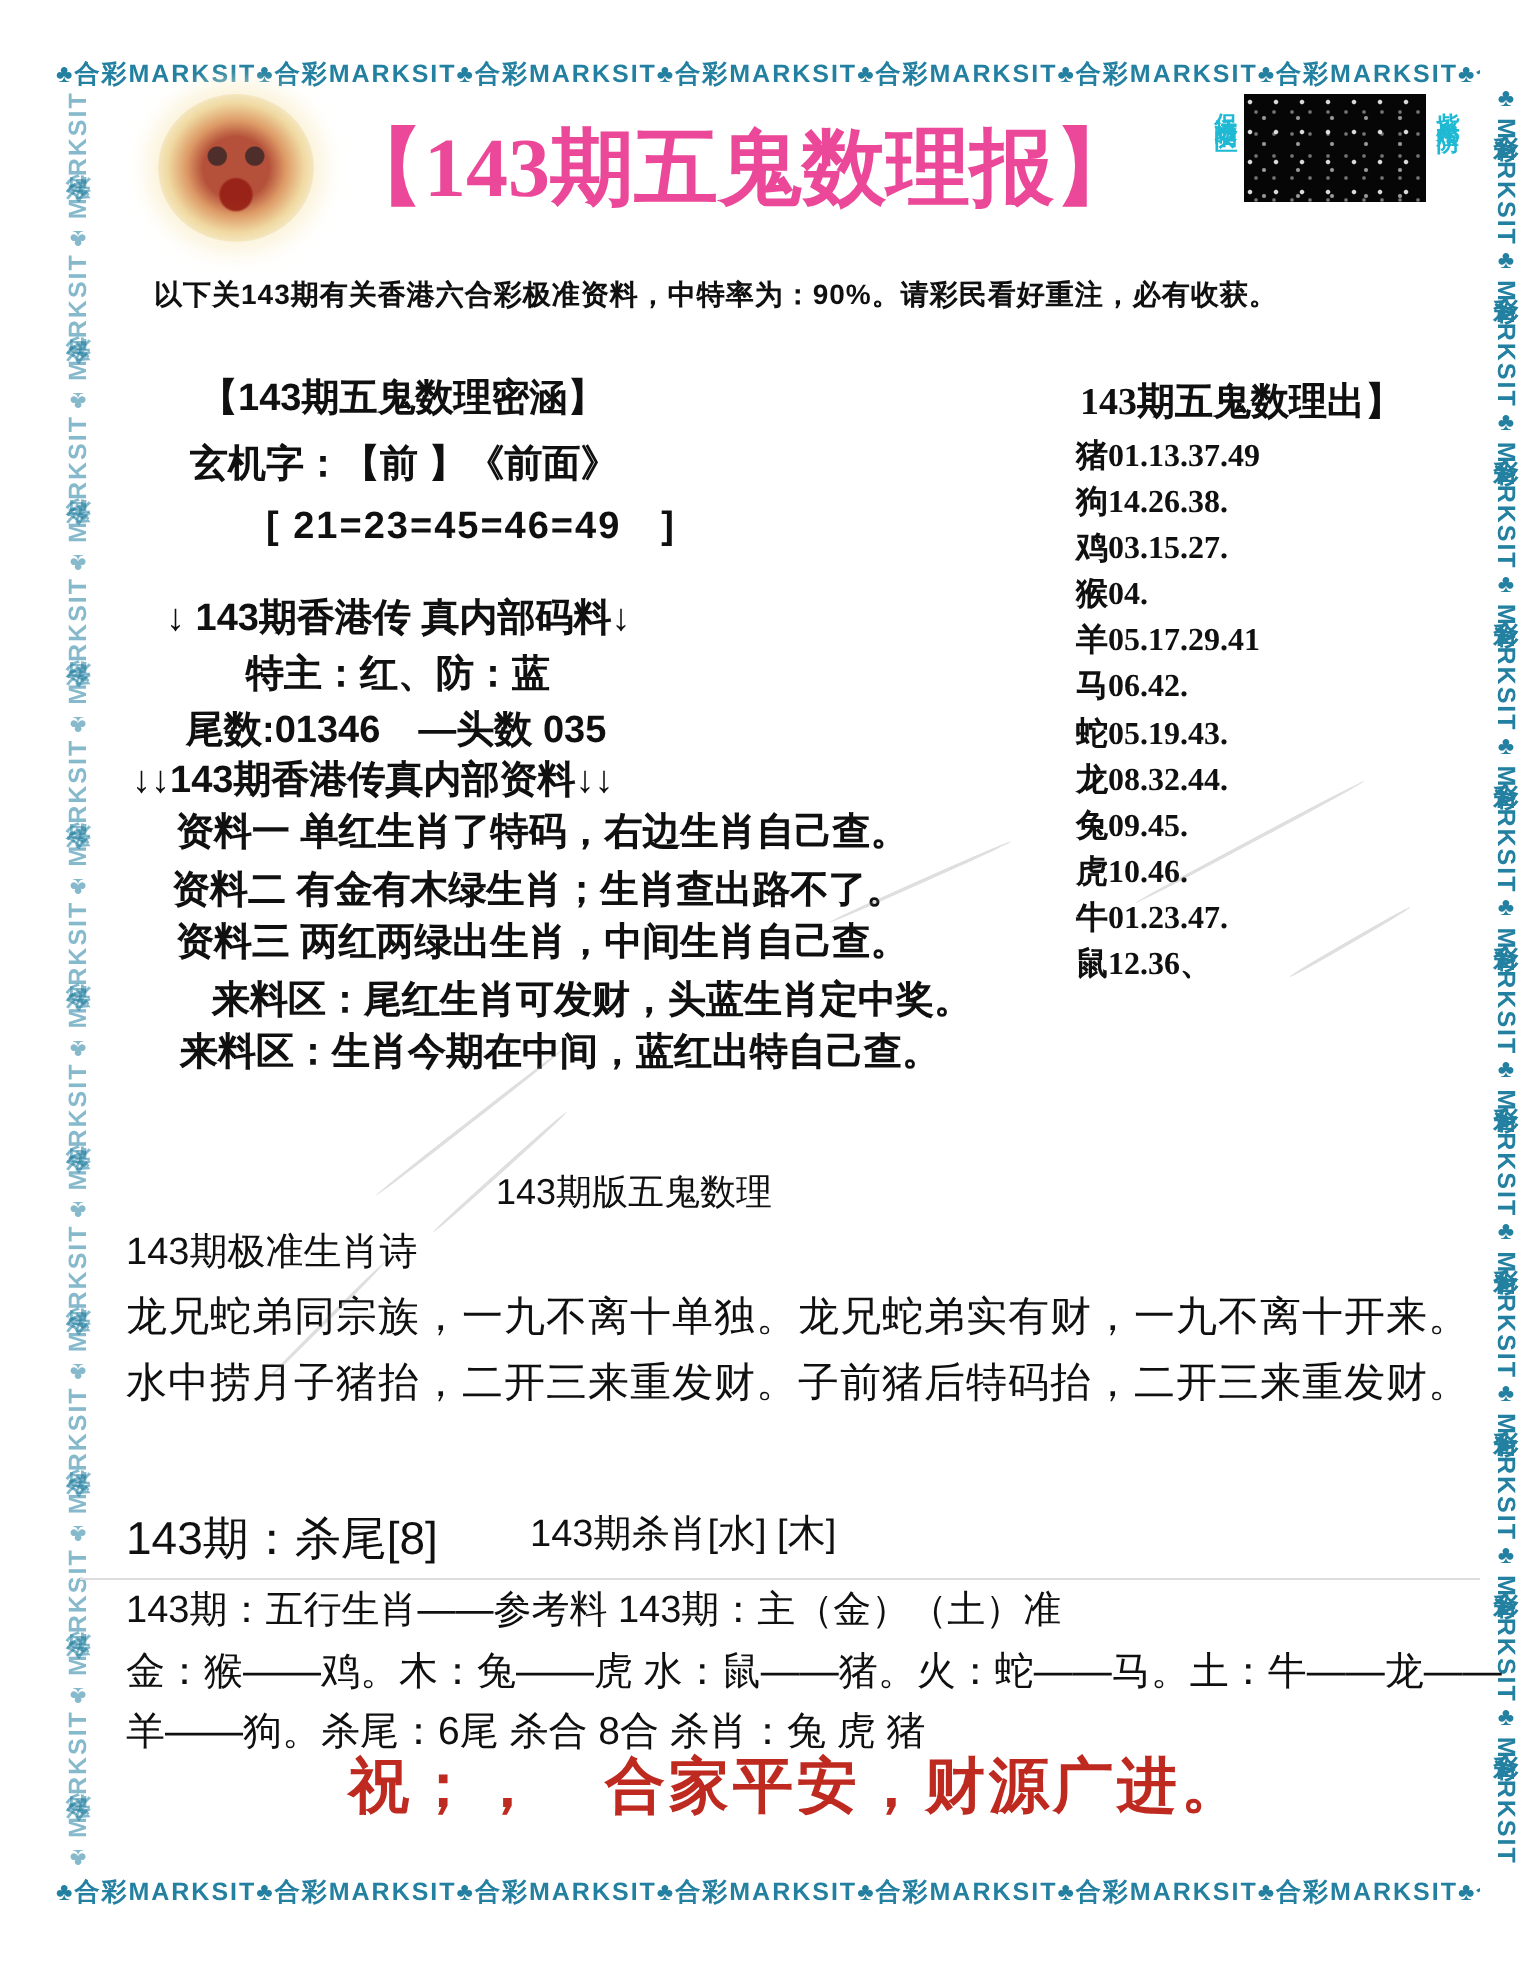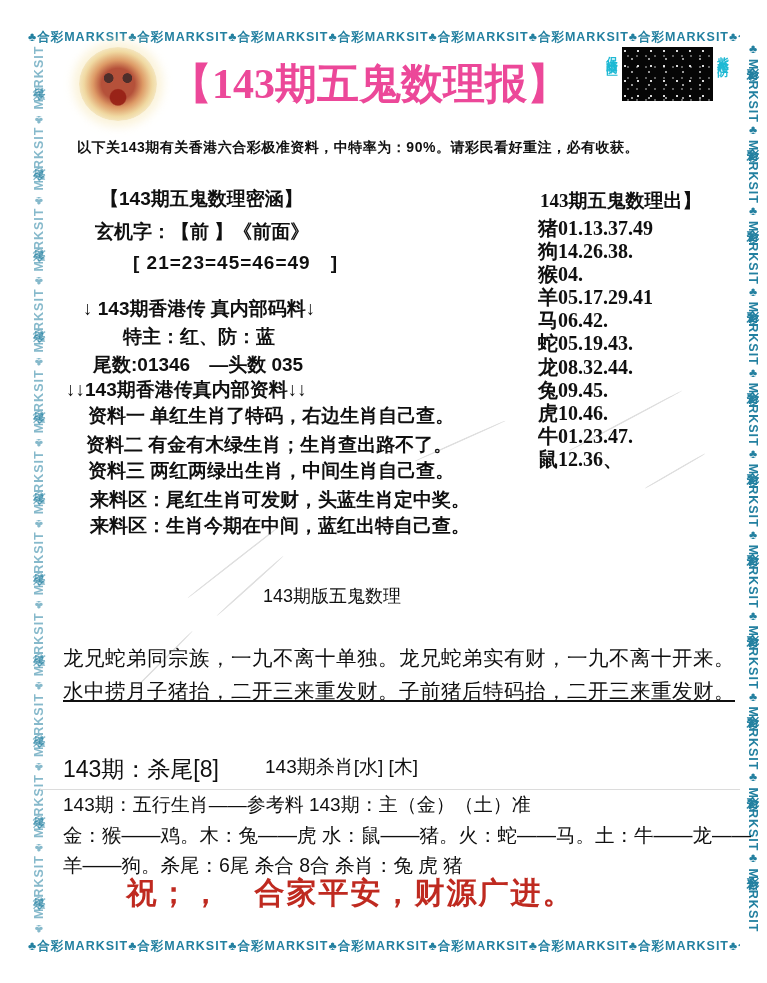--- a/index.html
+++ b/index.html
@@ -61,32 +61,32 @@
   .intro{
     position:absolute; left:77px; top:134px; width:662px;
     font-size:14px; font-weight:bold; line-height:27px; letter-spacing:.5px;
   }
   .h-bold{font-size:19px; font-weight:bold;}
   .serif{font-family:"Liberation Serif", serif;}
   .sec-title{font-size:19px; font-weight:bold;}
   .zcol{position:absolute; left:538px; top:217px; width:200px;}
   .zrow{
     height:23.1px; line-height:23.1px;
-    font-family:"Liberation Serif", serif; font-size:20px; font-weight:bold;
+    font-family:"Liberation Serif", serif; font-size:16px; font-weight:bold;
     white-space:nowrap;
   }
   .poem{font-size:20.5px; letter-spacing:.5px;}
   .faint-line{
     position:absolute; left:40px; top:789px; width:700px; height:1px;
     background:#dcdcdc;
   }
   .blessing{
     position:absolute; left:0; top:873px; width:701px; text-align:center;
     font-family:Liberation Serif, serif;
-    font-size:30px; font-weight:bold; letter-spacing:2px; color:#bf2a20;
+    font-size:30px; font-weight:bold; letter-spacing:2px; color:#bf2a20;padding-left:48px;
   }
   
   .scr{position:absolute; height:0; border-top:2px solid rgba(110,110,110,.22); border-radius:50%;}
 </style>
 </head>
 <body>
 
 <div class="page">
 
   <div class="b-top">♣合彩MARKSIT♣合彩MARKSIT♣合彩MARKSIT♣合彩MARKSIT♣合彩MARKSIT♣合彩MARKSIT♣合彩MARKSIT♣合彩MARKSIT♣合彩MARKSIT♣合彩MARKSIT</div>
@@ -106,41 +106,43 @@
   <div class="ln h-bold" style="left:95px; top:219px;">玄机字：【前 】《前面》</div>
   <div class="ln h-bold" style="left:133px; top:250px; letter-spacing:1px;">[ 21=23=45=46=49　]</div>
 
   <div class="ln h-bold" style="left:83px;  top:296px;">↓ 143期香港传 真内部码料↓</div>
   <div class="ln h-bold" style="left:123px; top:324px;">特主：红、防：蓝</div>
   <div class="ln h-bold" style="left:93px;  top:352px;">尾数:01346　—头数 035</div>
   <div class="ln h-bold" style="left:66px;  top:377px;">↓↓143期香港传真内部资料↓↓</div>
   <div class="ln h-bold" style="left:88px;  top:403px;">资料一 单红生肖了特码，右边生肖自己查。</div>
   <div class="ln h-bold" style="left:86px;  top:432px;">资料二 有金有木绿生肖；生肖查出路不了。</div>
   <div class="ln h-bold" style="left:88px;  top:458px;">资料三 两红两绿出生肖，中间生肖自己查。</div>
-  <div class="ln h-bold" style="left:90px;  top:487px;text-align:right;">来料区：尾红生肖可发财，头蓝生肖定中奖。</div>
+  <div class="ln h-bold" style="left:106px;  top:487px;text-align:right;">来料区：尾红生肖可发财，头蓝生肖定中奖。</div>
   <div class="ln h-bold" style="left:90px;  top:513px;">来料区：生肖今期在中间，蓝红出特自己查。</div>
 
   <div class="ln sec-title serif" style="left:540px; top:188px;">143期五鬼数理出】</div>
   <div class="zcol">
     <div class="zrow">猪01.13.37.49</div>
     <div class="zrow">狗14.26.38.</div>
+    <div class="zrow">鸡03.15.27.</div>
     <div class="zrow">猴04.</div>
     <div class="zrow">羊05.17.29.41</div>
     <div class="zrow">马06.42.</div>
     <div class="zrow">蛇05.19.43.</div>
     <div class="zrow">龙08.32.44.</div>
     <div class="zrow">兔09.45.</div>
     <div class="zrow">虎10.46.</div>
     <div class="zrow">牛01.23.47.</div>
     <div class="zrow">鼠12.36、</div>
   </div>
 
-  <div class="ln" style="left:15px; top:584px; width:634px; text-align:center; font-size:18px;">143期版五鬼数理</div>
+  <div class="ln" style="left:0; top:584px; width:634px; text-align:center; font-size:18px;">143期版五鬼数理</div>
+  <div class="ln" style="left:63px; top:613px; font-size:19px;">143期极准生肖诗</div>
   <div class="ln poem" style="left:63px; top:644px;">龙兄蛇弟同宗族，一九不离十单独。龙兄蛇弟实有财，一九不离十开来。</div>
-  <div class="ln poem" style="left:63px; top:677px;text-decoration:underline;">水中捞月子猪抬，二开三来重发财。子前猪后特码抬，二开三来重发财。</div>
+  <div class="ln poem" style="left:63px; top:677px;">水中捞月子猪抬，二开三来重发财。子前猪后特码抬，二开三来重发财。</div>
 
   <div class="ln" style="left:63px;  top:754px; font-size:23px;">143期：杀尾[8]</div>
   <div class="ln" style="left:265px; top:754px; font-size:19px;">143期杀肖[水] [木]</div>
   <div class="faint-line"></div>
   <div class="ln" style="left:63px; top:792px; font-size:19px;">143期：五行生肖——参考料 143期：主（金）（土）准</div>
   <div class="ln" style="left:63px; top:822px; font-size:19.5px;">金：猴——鸡。木：兔——虎 水：鼠——猪。火：蛇——马。土：牛——龙——</div>
   <div class="ln" style="left:63px; top:852px; font-size:19.5px;text-align:right;">羊——狗。杀尾：6尾 杀合 8合 杀肖：兔 虎 猪</div>
   <div class="blessing">祝；，　合家平安，财源广进。</div>
 
   <div class="scr" style="left:560px; top:420px; width:130px; transform:rotate(-28deg);"></div>

